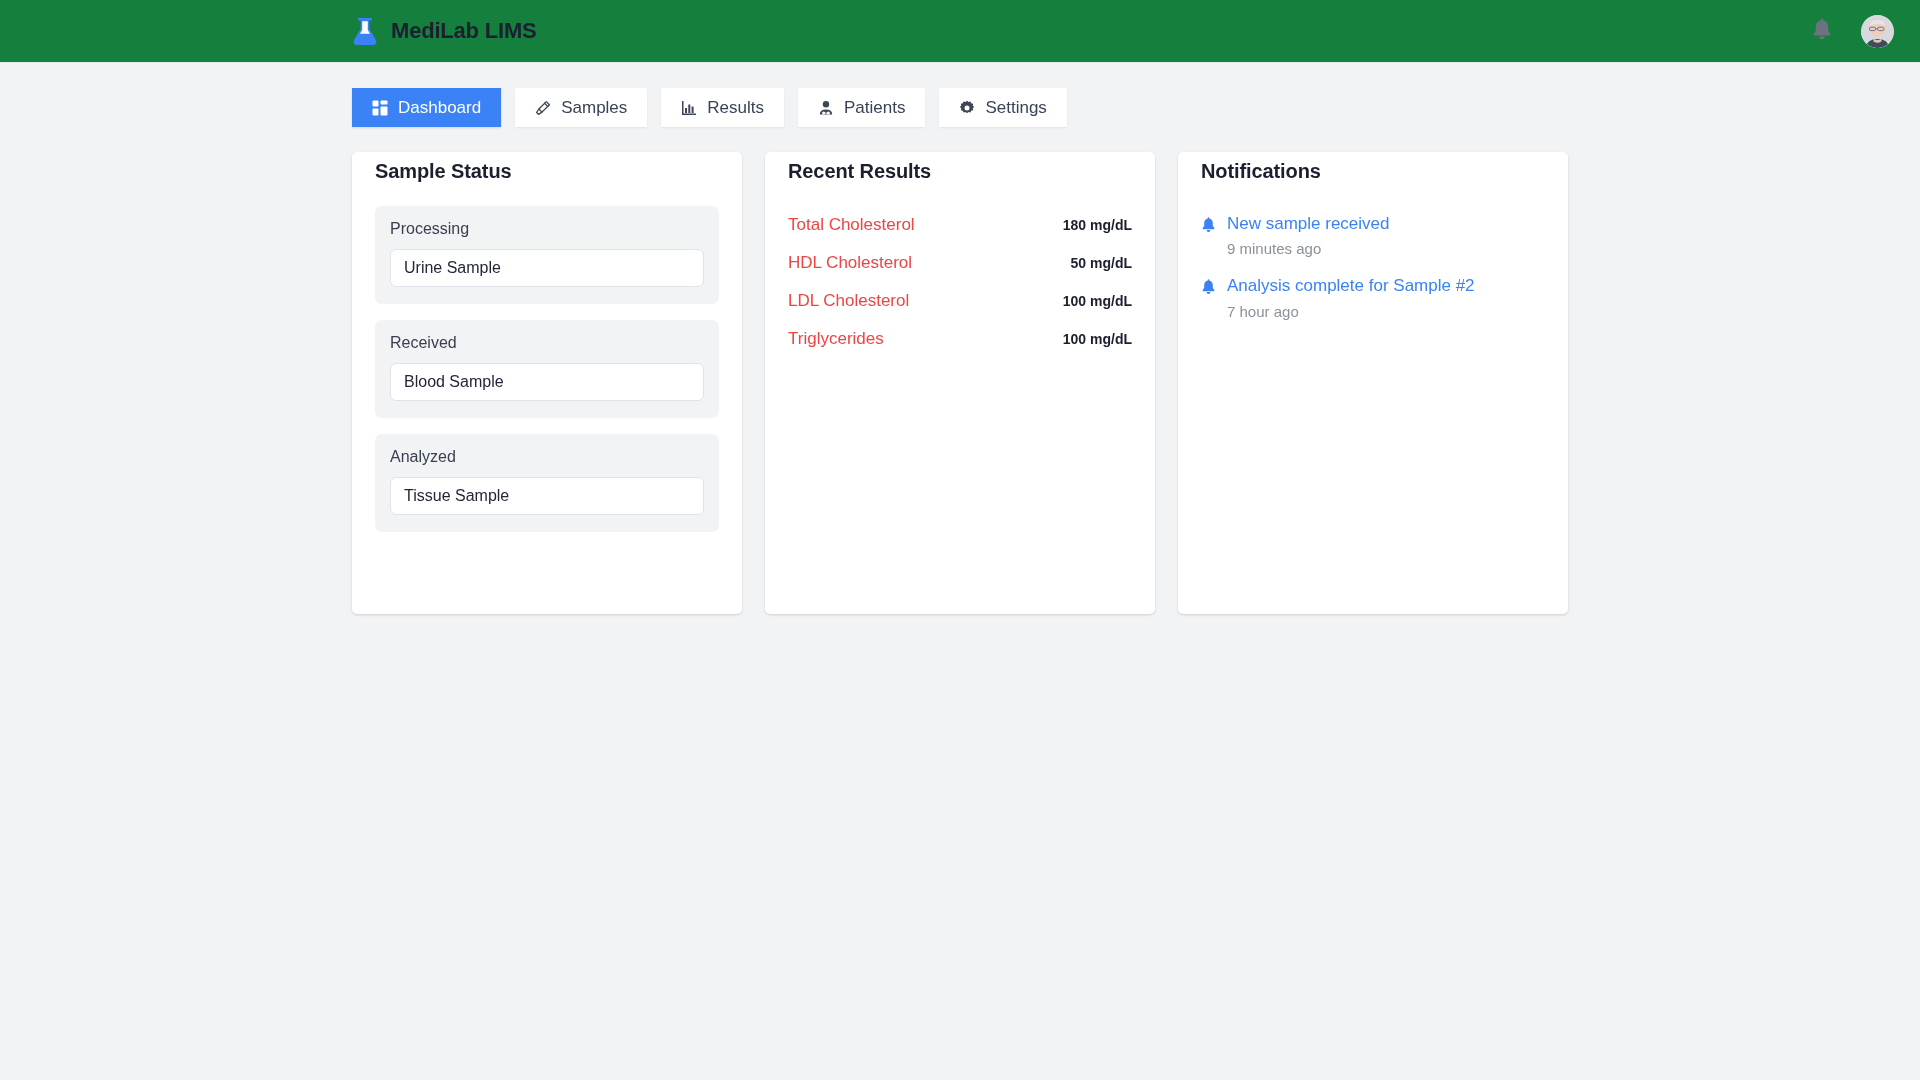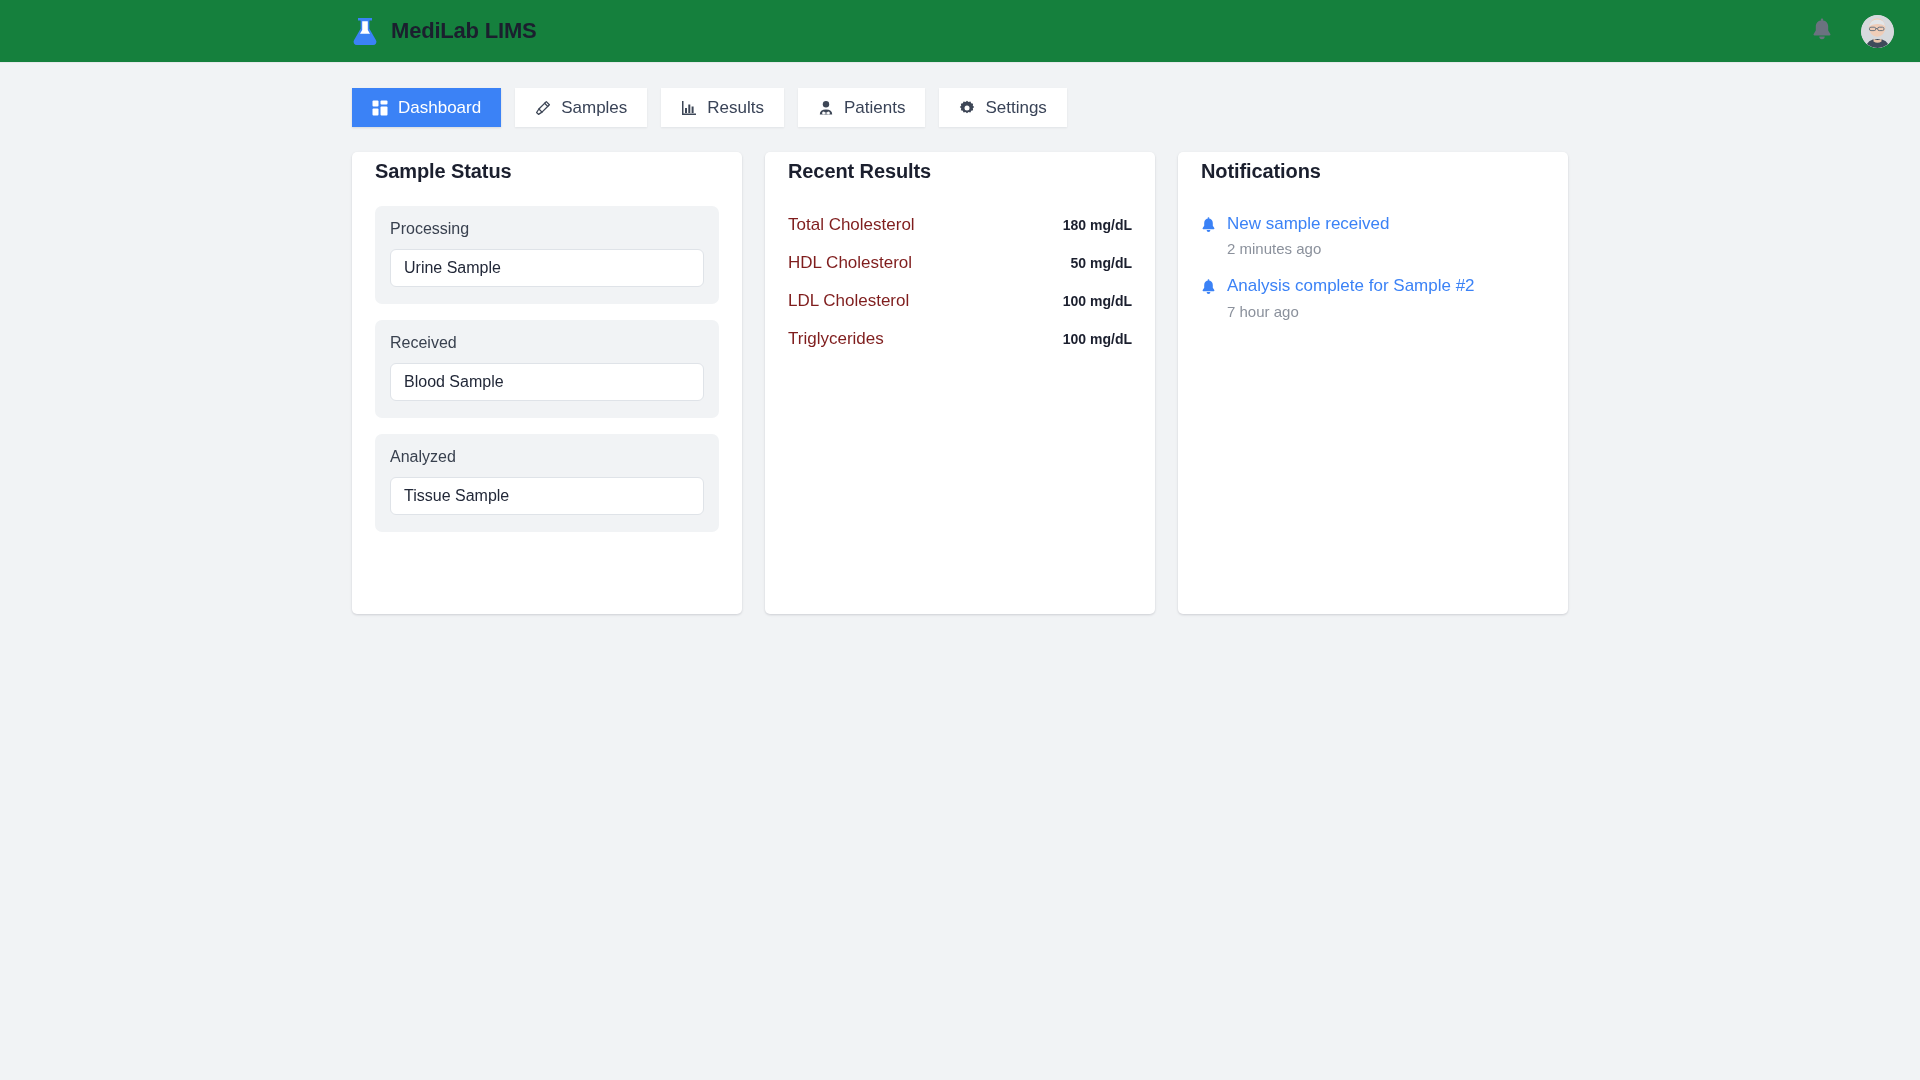--- a/index.html
+++ b/index.html
@@ -128,21 +128,21 @@
     outline: none;
   }
 
   
   .result-row {
     display: flex;
     align-items: baseline;
     justify-content: space-between;
     padding: 9px 0;
   }
-  .result-name { font-size: 17px; color: #7f1d1d; }
+  .result-name { font-size: 17px; color: #ef4444; }
   .result-value { font-size: 14px; font-weight: bold; color: #1b1f2e; }
 
   
   .notif-row {
     display: flex;
     gap: 11px;
     padding: 7px 0 11px 0;
   }
   .notif-icon { flex: none; padding-top: 4px; }
   .notif-text { font-size: 17px; color: #3b82f6; line-height: 1.25; }
@@ -312,21 +312,21 @@
       <span class="notif-icon">
         <svg width="15" height="16" viewBox="0 0 15 16">
           <path d="M7.5 1.6 c-2.4 0 -4.3 1.9 -4.3 4.3 v2.8 l-1.5 2.4 a.7 .7 0 0 0 .6 1.05 h10.4
                    a.7 .7 0 0 0 .6 -1.05 l-1.5 -2.4 v-2.8 c0 -2.4 -1.9 -4.3 -4.3 -4.3 z" fill="#3b82f6"></path>
           <rect x="6.65" y="0.2" width="1.7" height="1.9" rx="0.8" fill="#3b82f6"></rect>
           <path d="M5.6 13.1 h3.8 a1.9 1.9 0 0 1 -3.8 0 z" fill="#3b82f6"></path>
         </svg>
       </span>
       <div>
         <div class="notif-text">New sample received</div>
-        <div class="notif-time">2 minutes ago</div>
+        <div class="notif-time">9 minutes ago</div>
       </div>
     </div>
 
     <div class="notif-row">
       <span class="notif-icon">
         <svg width="15" height="16" viewBox="0 0 15 16">
           <path d="M7.5 1.6 c-2.4 0 -4.3 1.9 -4.3 4.3 v2.8 l-1.5 2.4 a.7 .7 0 0 0 .6 1.05 h10.4
                    a.7 .7 0 0 0 .6 -1.05 l-1.5 -2.4 v-2.8 c0 -2.4 -1.9 -4.3 -4.3 -4.3 z" fill="#3b82f6"></path>
           <rect x="6.65" y="0.2" width="1.7" height="1.9" rx="0.8" fill="#3b82f6"></rect>
           <path d="M5.6 13.1 h3.8 a1.9 1.9 0 0 1 -3.8 0 z" fill="#3b82f6"></path>

